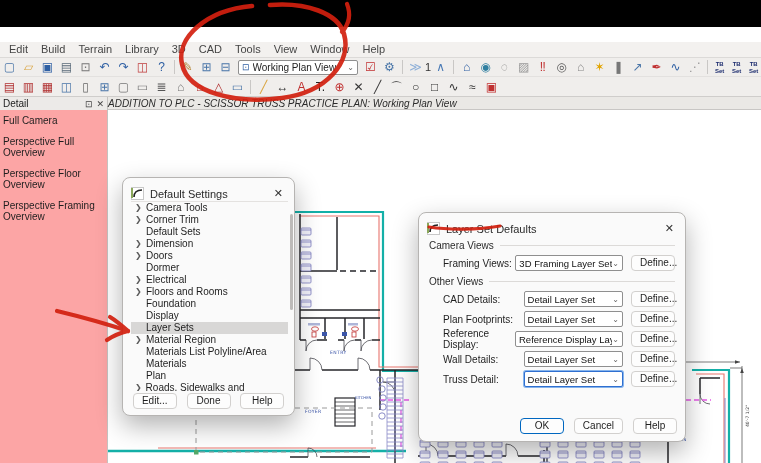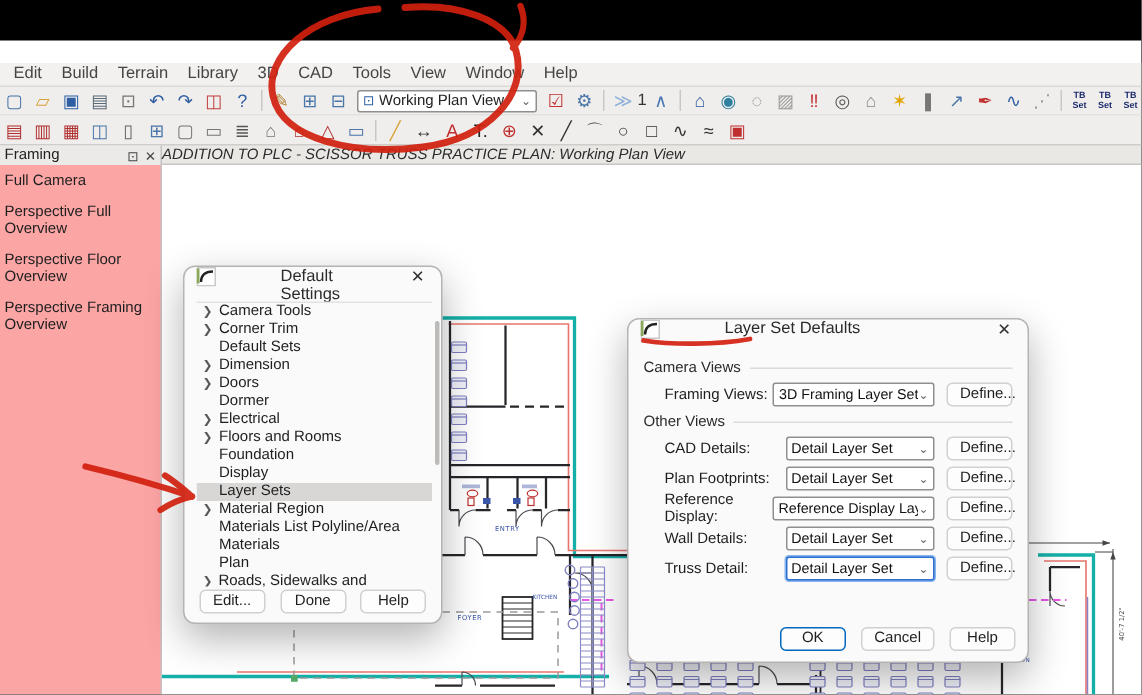--- a/index.html
+++ b/index.html
@@ -42,21 +42,21 @@
 
   
   .palette { position:absolute; left:0; top:110px; width:108px; height:353px; background:#fca5a5;
     border-right:1px solid #c4c2c0; }
   .pal-item { font-size:10px; color:#1e1e1e; padding:5px 0 5px 3px; cursor:pointer; }
   .canvas { position:absolute; left:108px; top:110px; width:653px; height:353px; background:#fff; }
 
   
   .dialog { position:absolute; background:#fafafa; border:1px solid #b6b4b2; border-radius:8px;
     box-shadow:0 10px 26px rgba(0,0,0,.30); }
-  .dlg-title { display:flex; align-items:flex-start; height:22px; padding:0 8px; font-size:11px; color:#2b2b2b;gap:37px; }
+  .dlg-title { display:flex; align-items:flex-end; height:22px; padding:0 8px; font-size:11px; color:#2b2b2b; }
   .dlg-title .dt-text { flex:1; margin-left:6px; }
   .dlg-close { font-size:11px; color:#333; cursor:pointer; padding:0 3px; }
   .ca-logo { width:13px; height:13px; flex:0 0 auto; }
   #dlg-default { left:122px; top:177px; width:173px; height:239px; }
   #dlg-layer { left:418px; top:212px; width:268px; height:230px; }
 
   .tree { position:absolute; left:8px; top:23px; width:157px; height:190px; overflow:hidden;
     font-size:10px; color:#1e1e1e; border-top:1px solid #e4e2e0; }
   .tree-row { height:12px; line-height:12px; padding-left:4px; display:flex; cursor:pointer; }
   .tree-row .tchev { width:11px; color:#5a5a5a; font-size:8px; }
@@ -194,21 +194,21 @@
       <span class="tbi" style="color: rgb(51, 51, 51);">⌒</span>
       <span class="tbi" style="color: rgb(51, 51, 51);">○</span>
       <span class="tbi" style="color: rgb(51, 51, 51);">□</span>
       <span class="tbi" style="color: rgb(51, 51, 51);">∿</span>
       <span class="tbi" style="color: rgb(51, 51, 51);">≈</span>
       <span class="tbi" style="color: rgb(192, 48, 48);">▣</span>
     </div>
 
   <div class="tabbar">
     <div class="pal-head">
-      <span class="ph-t">Framing</span>
+      <span class="ph-t">Detail</span>
       <span class="ph-i">⊡</span>
       <span class="ph-i">✕</span>
     </div>
     <div class="tab-title">ADDITION TO PLC - SCISSOR TRUSS PRACTICE PLAN:  Working Plan View</div>
   </div>
 
   <div class="palette" id="palette">
       <div class="pal-item">Full Camera</div>
       <div class="pal-item">Perspective Full Overview</div>
       <div class="pal-item">Perspective Floor Overview</div>

